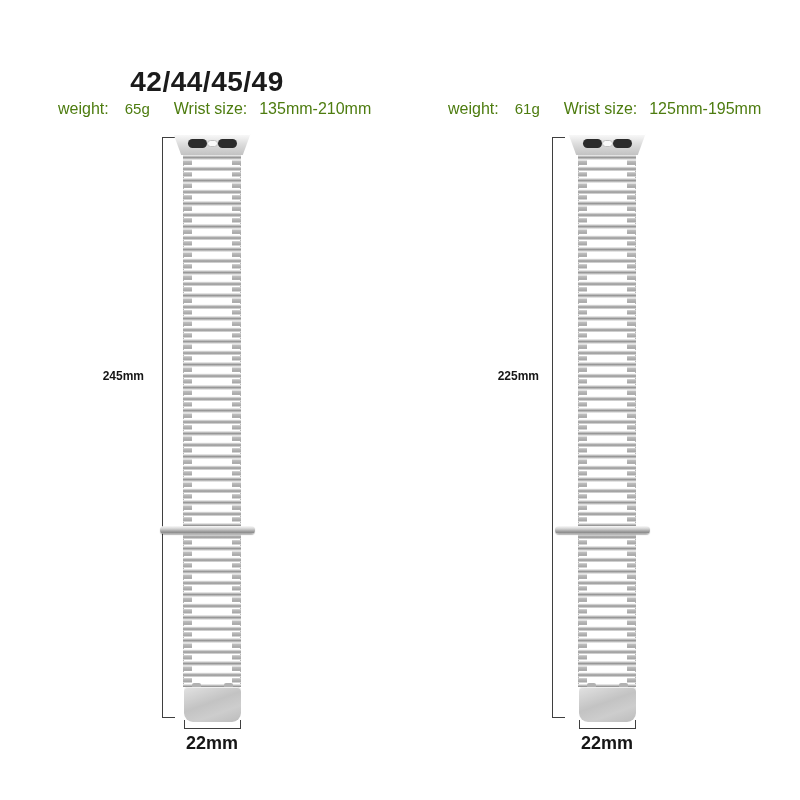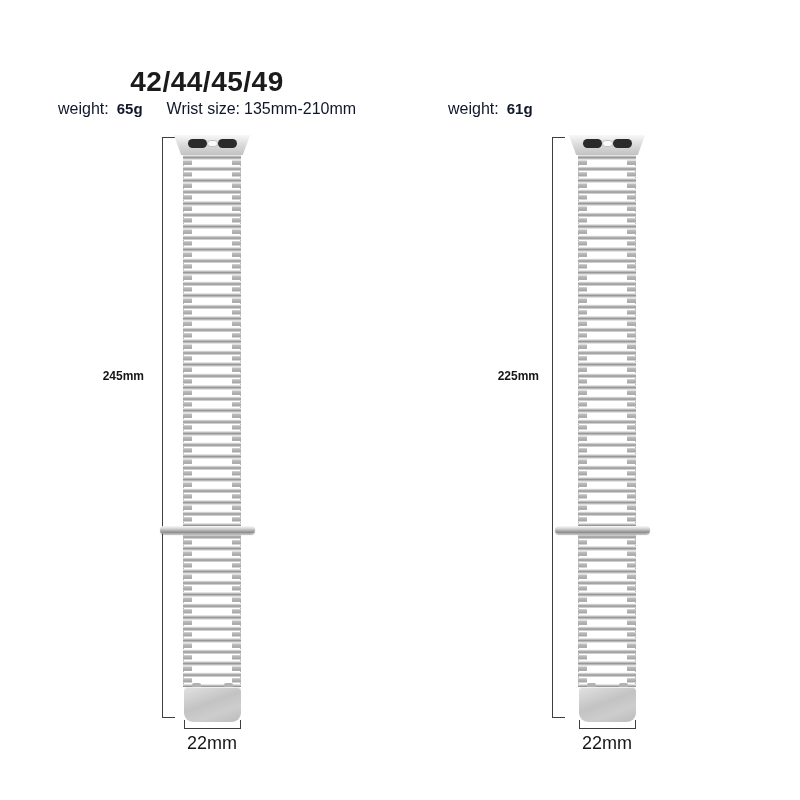--- a/index.html
+++ b/index.html
@@ -39,29 +39,29 @@
 
   .spec {
     position: absolute;
     top: 100px;
     left: var(--spec-left);
     height: 20px;
     display: flex;
     align-items: baseline;
     white-space: nowrap;
     font-size: 16px;
-    color: #0f172a;
+    color: #4d7c0f;
   }
   .spec .w-value {
-    margin-left: 8px;
+    margin-left: 16px;
     font-size: 15px;
-    font-weight: 700;
+    font-weight: 400;
   }
   .spec .wrist { margin-left: 24px; }
-  .spec .wrist .v { margin-left: 4px; text-align: right; }
+  .spec .wrist .v { margin-left: 12px; text-align: right; }
 
   
   .vdim {
     position: absolute;
     left: var(--dim-x);
     top: 137px;
     height: 581px;
     width: 12px;
     border-left: 1px solid #3f3f3f;
   }
@@ -97,21 +97,21 @@
     border-bottom: 1px solid #3f3f3f;
   }
 
   .width-label {
     position: absolute;
     top: 733px;
     left: calc(var(--cx) - 45px);
     width: 90px;
     text-align: center;
     font-size: 18px;
-    font-weight: 400;
+    font-weight: 700;
     color: #161616;
   }
 
   
   .band {
     position: absolute;
     top: 134px;
     left: calc(var(--cx) - 38.5px);
     width: 77px;
     height: 592px;
@@ -251,20 +251,21 @@
     <div class="hdim"></div>
     <div class="width-label">22mm</div>
   </section>
 
   <section class="col col-b" style="--cx:207px; --title-cx:197px; --spec-left:48px; --dim-x:152px">
 
 
     <div class="spec">
       <span class="w-label">weight:</span>
       <span class="w-value">61g</span>
+      <span class="wrist"><span>Wrist size:</span><span class="v">125mm-195mm</span></span>
     </div>
 
     <div class="vdim"></div>
     <div class="length-label">225mm</div>
 
     <div class="band">
       <div class="connector">
         <span class="slot sl-left"></span>
         <span class="pin"></span>
         <span class="slot sl-right"></span>

